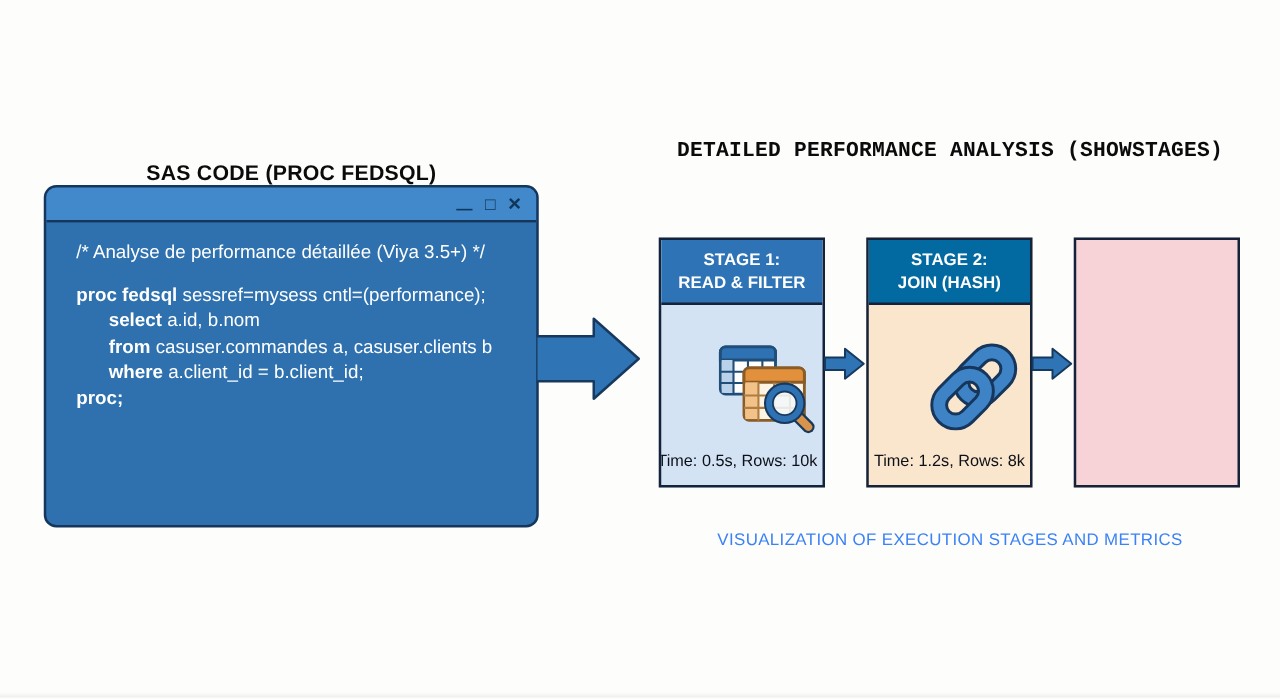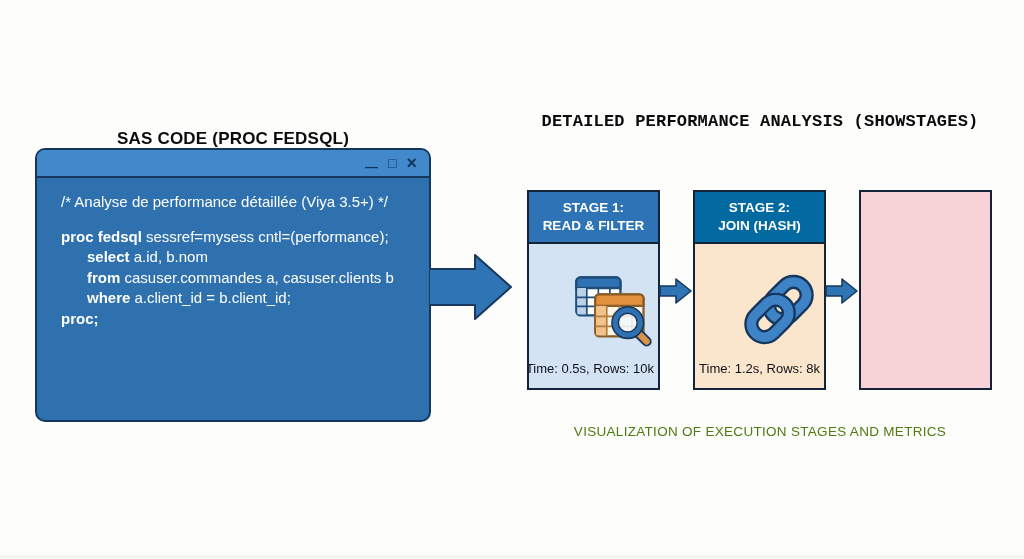--- a/index.html
+++ b/index.html
@@ -54,21 +54,21 @@
   }
   .stage-body{
     flex:1;display:flex;flex-direction:column;align-items:flex-end;
     justify-content:space-between;padding:12px 4px 10px;
   }
   .stage-icon{flex:1;display:flex;align-items:center;justify-content:center;}
   .stage-footer{font-size:13px;color:#0d1117;white-space:nowrap;padding-bottom:2px;}
 
   .caption{
     position:absolute;left:535px;top:424px;width:450px;text-align:center;
-    font-size:13.5px;font-weight:400;color:#4d7c0f;letter-spacing:.3px;white-space:nowrap;
+    font-size:13.5px;font-weight:400;color:#3b82f6;letter-spacing:.3px;white-space:nowrap;
   }
   .bottom-artifact{
     position:absolute;left:0;right:0;bottom:1px;height:4px;
     background:linear-gradient(to bottom,rgba(0,0,0,0),rgba(0,0,0,.06));
   }
 </style>
 </head>
 <body>
 
 <div class="canvas">

